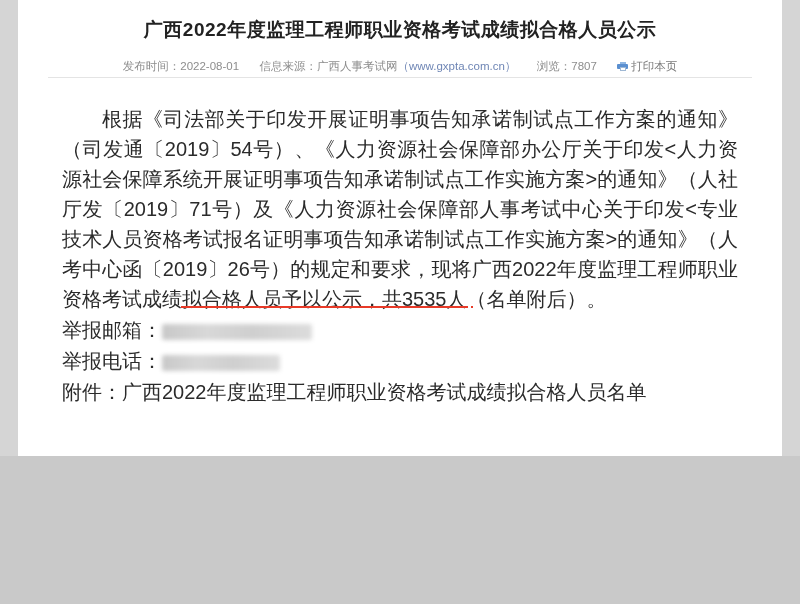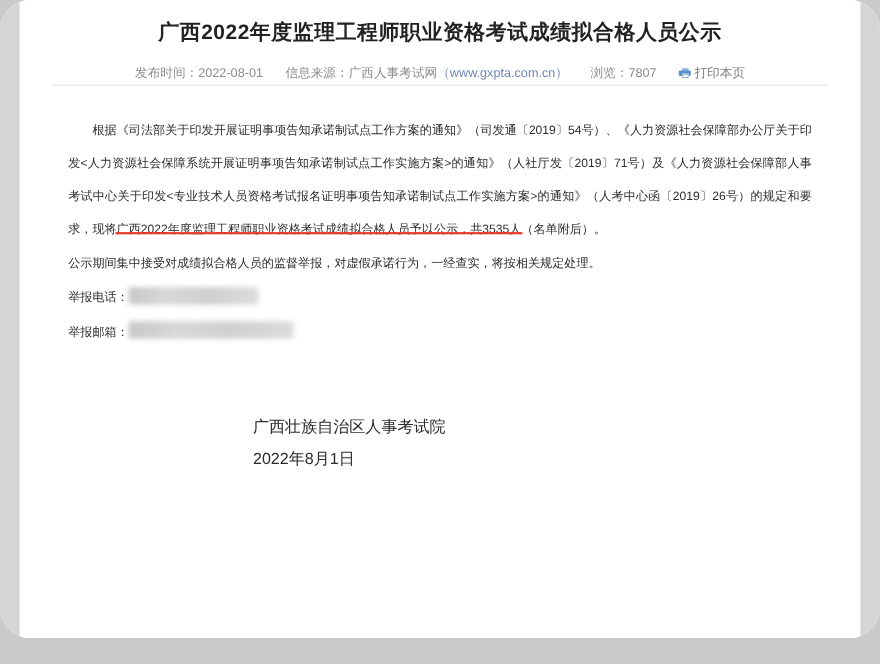--- a/index.html
+++ b/index.html
@@ -6,25 +6,24 @@
     margin: 0;
     padding: 0;
     background: #c9c9c9;
   }
   body {
     font-family: "Liberation Sans", "DejaVu Sans", sans-serif;
   }
   .page {
     position: relative;
     width: 800px;
-    height: 580px;
+    height: 456px;
     background: #ffffff;
     overflow: hidden;
     box-sizing: border-box;
-    border-radius: 27px;
   }
   .side-strip {
     position: absolute;
     top: 0;
     bottom: 0;
     width: 18px;
     background: #d5d5d5;
   }
   .side-strip.left { left: 0; }
   .side-strip.right { right: 0; }
@@ -88,21 +87,21 @@
     position: absolute;
     left: 2.5px; top: 5px;
     width: 6px; height: 4px;
     background: #ffffff;
     border: 1px solid #9fb8d4;
     box-sizing: border-box;
   }
 
   .article {
     margin: 26px 44px 0 44px;
-    font-size: 11px;
+    font-size: 20px;
     line-height: 30px;
     color: #2b2b2b;
     text-align: justify;
   }
   .article p {
     margin: 0 0 1px 0;
   }
   .indent { text-indent: 2em; }
 
   .hl-under {
@@ -171,26 +170,26 @@
       <span class="sep"></span>
       <span class="print-link"><span class="printer-icon"><span class="top"></span><span class="body"></span><span class="out"></span></span><span>打印本页</span></span>
     </div>
 
     <div class="article">
 
       <p class="indent"><span>根据《司法部关于印发开展证明事项告知承诺制试点工作方案的通知》（司发通〔2019〕54号）、《人力资源社会保障部办公厅关于印发&lt;人力资源社会保障系统开展证明事项告知承诺制试点工作实施方案&gt;的通知》（人社厅发〔2019〕71号）及《人力资源社会保障部人事考试中心关于印发&lt;专业技术人员资格考试报名证明事项告知承诺制试点工作实施方案&gt;的通知》（人考中心函〔2019〕26号）的规定和要求，现将</span><span class="hl-under">广西2022年度监理工程师职业资格考试成绩</span><span class="hl-under">拟合格人员予以公示，共3535人</span><span>（名单附后）。</span></p>
 
 
 
-      <p>公示期间集中接受对成绩拟合格人员的监督举报，对虚假承诺行为，一经查实，将按相关规定处理。</p>
+
+      <p><span>举报邮箱：</span><span class="redact mail"></span></p>
 
       <p><span>举报电话：</span><span class="redact phone"></span></p>
 
-      <p><span>举报邮箱：</span><span class="redact mail"></span></p>
-
+      <p class="attachment">附件：广西2022年度监理工程师职业资格考试成绩拟合格人员名单</p>
     </div>
 
     <div class="signature">
       <div class="line">广西壮族自治区人事考试院</div>
       <div class="line">2022年8月1日</div>
     </div>
 
     <div class="fade-bottom"></div>
   </div>
 </div>

